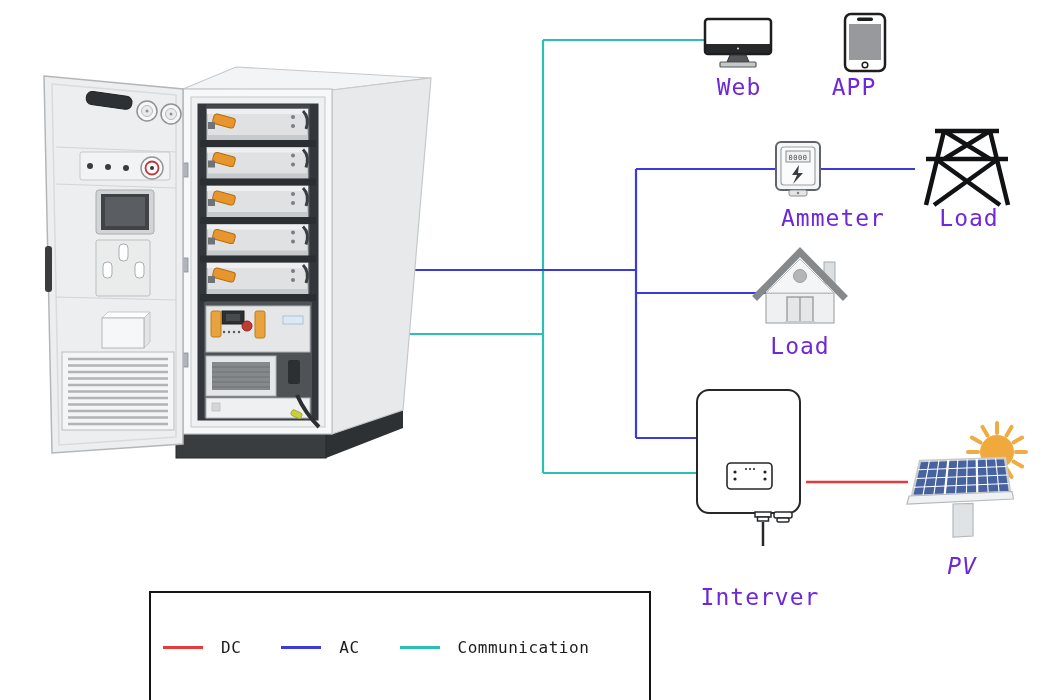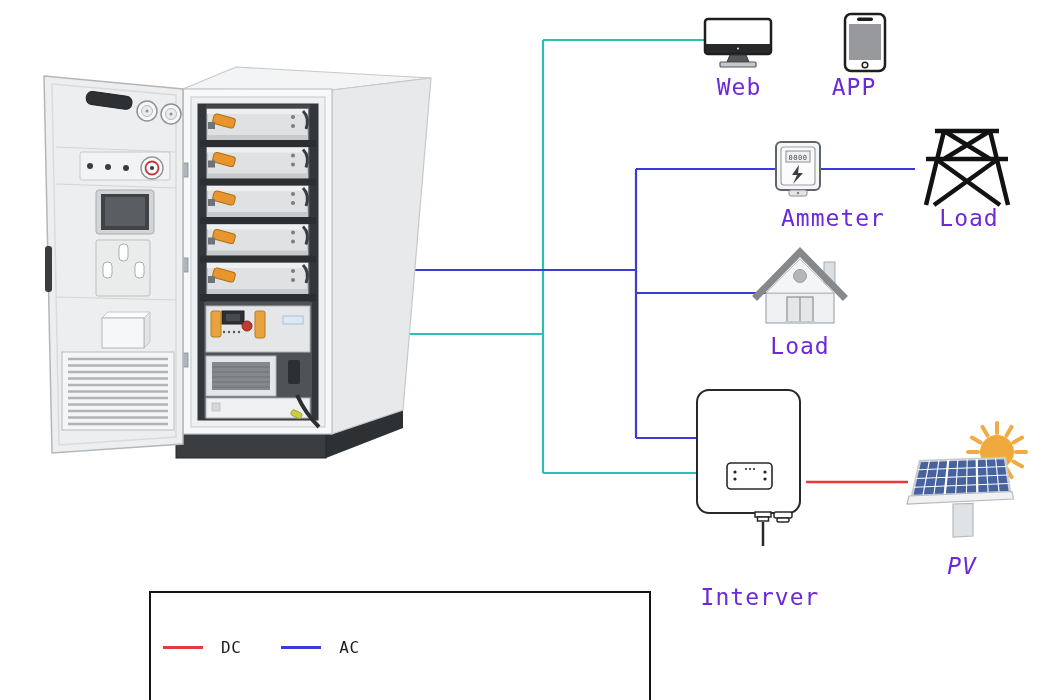--- a/index.html
+++ b/index.html
@@ -245,15 +245,19 @@
 
 <div class="legend-box">
   <div class="legend-item">
     <div class="legend-swatch swatch-dc"></div>
     <div class="legend-label">DC</div>
   </div>
   <div class="legend-item">
     <div class="legend-swatch swatch-ac"></div>
     <div class="legend-label">AC</div>
   </div>
+  <div class="legend-item">
+    <div class="legend-swatch swatch-comm"></div>
+    <div class="legend-label">Communication</div>
+  </div>
 </div>
 
 </div>
 
 </body></html>

